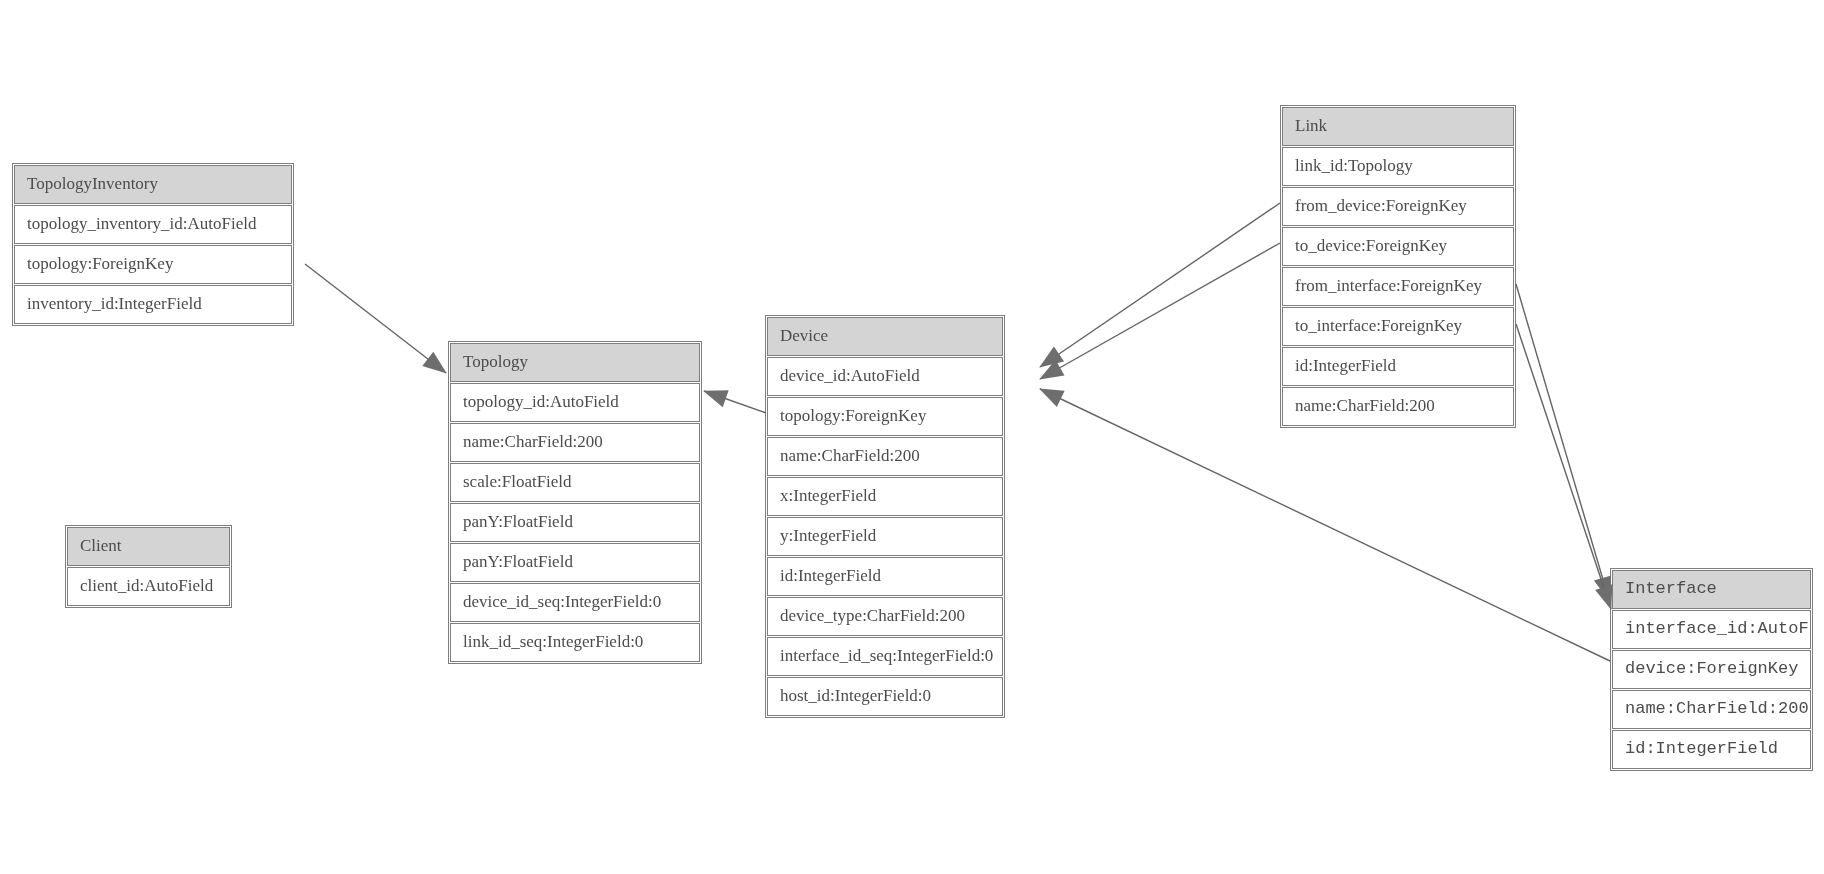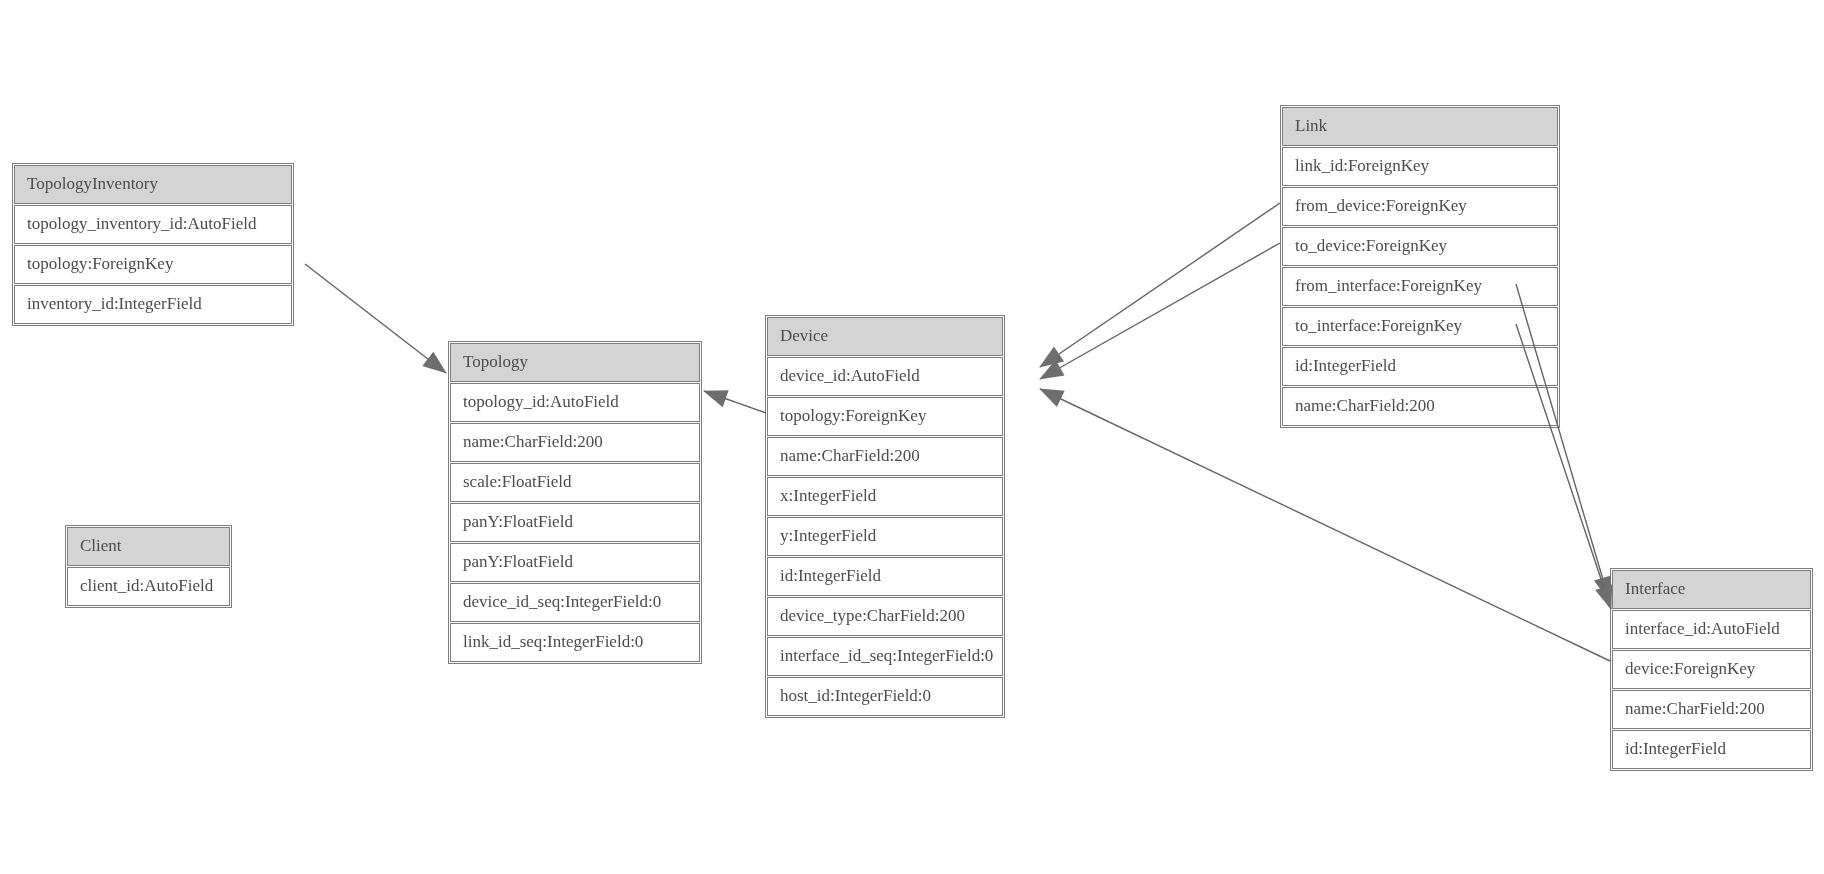--- a/index.html
+++ b/index.html
@@ -92,30 +92,30 @@
   <div class="cell">device_id:AutoField</div>
       <div class="cell">topology:ForeignKey</div>
       <div class="cell">name:CharField:200</div>
       <div class="cell">x:IntegerField</div>
       <div class="cell">y:IntegerField</div>
       <div class="cell">id:IntegerField</div>
       <div class="cell">device_type:CharField:200</div>
       <div class="cell">interface_id_seq:IntegerField:0</div>
       <div class="cell">host_id:IntegerField:0</div>
     </div>
-    <div class="entity" style="left: 1280px; top: 105px; width: 280px;">
+    <div class="entity" style="left: 1280px; top: 105px; width: 236px;">
     <div class="cell header">Link</div>
-  <div class="cell">link_id:ForeignKey</div>
+  <div class="cell">link_id:Topology</div>
       <div class="cell">from_device:ForeignKey</div>
       <div class="cell">to_device:ForeignKey</div>
       <div class="cell">from_interface:ForeignKey</div>
       <div class="cell">to_interface:ForeignKey</div>
       <div class="cell">id:IntegerField</div>
       <div class="cell">name:CharField:200</div>
     </div>
-    <div class="entity" style="left: 1610px; top: 568px; width: 203px;">
+    <div class="entity" style="left: 1610px; top: 568px; width: 203px; font-family: Liberation Mono, monospace;">
     <div class="cell header">Interface</div>
   <div class="cell">interface_id:AutoField</div>
       <div class="cell">device:ForeignKey</div>
       <div class="cell">name:CharField:200</div>
       <div class="cell">id:IntegerField</div>
     </div>
   </div>
 
 </body></html>

